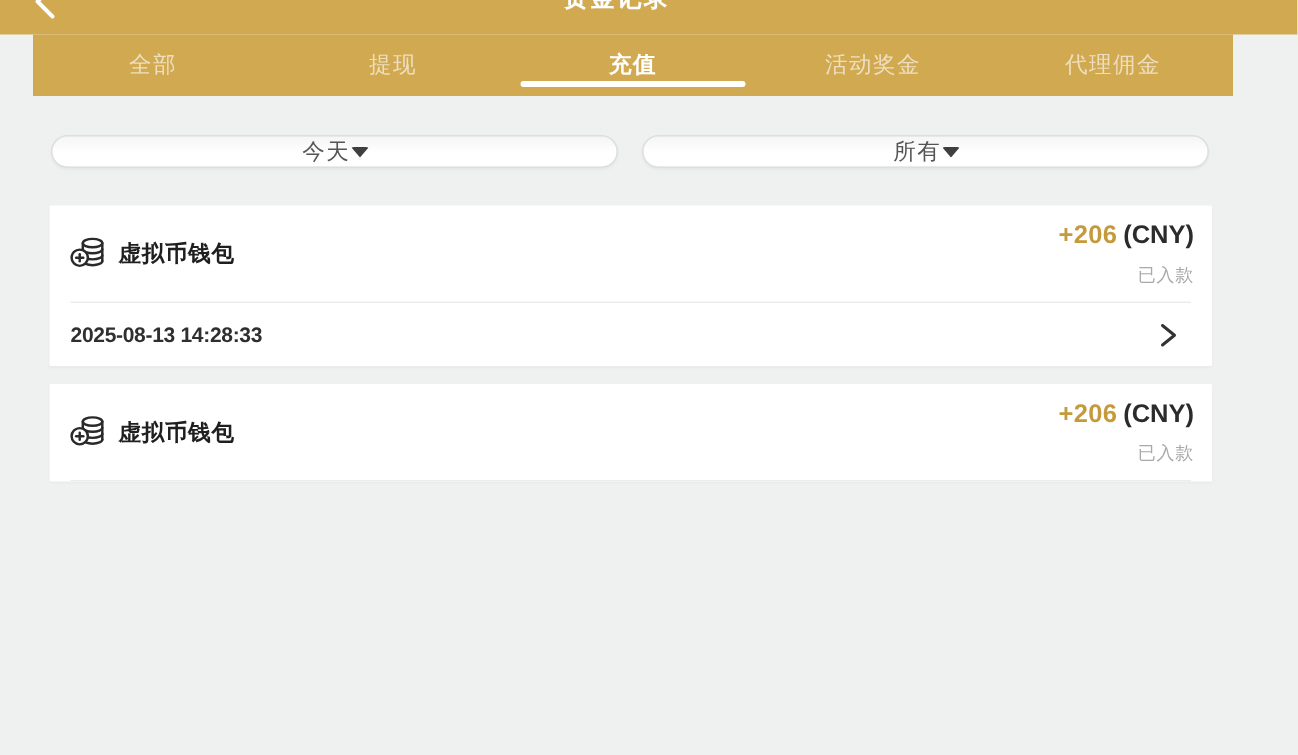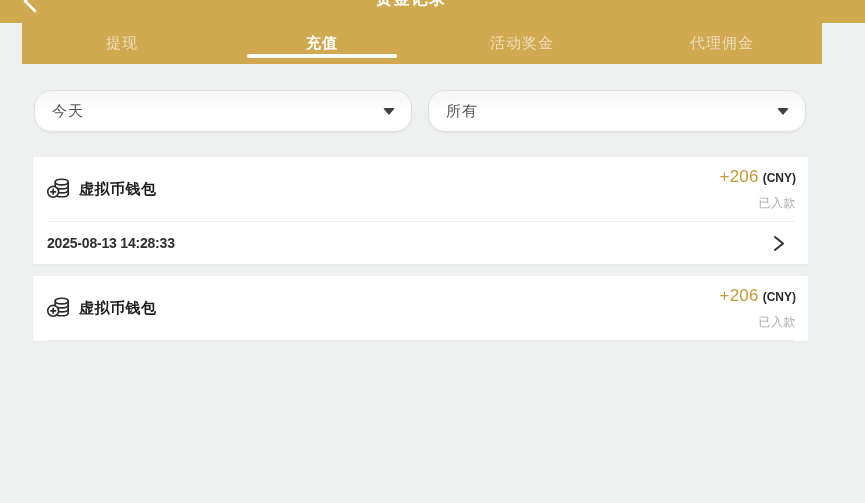--- a/index.html
+++ b/index.html
@@ -53,26 +53,26 @@
   }
 
   
   .filters {
     margin: 26px 0 0 34px;
     width: 772px;
     display: flex; gap: 16px;
   }
   .select-pill {
     flex: 1 1 0;
-    height: 42px;
+    height: 22px;
     border: 1px solid #dedede;
     border-radius: 17px;
     background: linear-gradient(180deg, #f5f5f5 0%, #ffffff 55%, #ffffff 100%);
     box-shadow: 0 1px 2px rgba(0,0,0,0.05);
-    display: flex; align-items: center; justify-content: space-between;
+    display: flex; align-items: center; justify-content: center;
     padding: 0 16px 0 17px;
     cursor: pointer;
     font-family: Liberation Mono, monospace;
   }
   .select-value { font-size: 15px; color: #555; letter-spacing: 1px; }
   .caret-down {
     width: 0; height: 0;
     border-left: 6px solid transparent;
     border-right: 6px solid transparent;
     border-top: 7px solid #3f3f3f;
@@ -90,22 +90,22 @@
   .card + .card { margin-top: 12px; }
   .card-top {
     height: 64px;
     display: flex; align-items: center;
     padding: 0 12px 0 13px;
   }
   .coins-icon { width: 26px; height: 26px; margin-right: 7px; flex: 0 0 auto; }
   .wallet-name { font-size: 15px; font-weight: bold; color: #1f1f1f; letter-spacing: 0.5px; }
   .amount-block { margin-left: auto; text-align: right; }
   .amount-line { display: flex; align-items: baseline; justify-content: flex-end; }
-  .amount-value { font-size: 17px; font-weight: normal; color: #c49a3c; letter-spacing: 0.2px; }
-  .amount-currency { font-size: 12px; font-weight: bold; color: #2b2b2b; margin-left: 4px; }
+  .amount-value { font-size: 17px; font-weight: bold; color: #c49a3c; letter-spacing: 0.2px; }
+  .amount-currency { font-size: 17px; font-weight: bold; color: #2b2b2b; margin-left: 4px; }
   .status-text { font-size: 12px; color: #a9a9a9; margin-top: 8px; letter-spacing: 0.5px; }
   .card-divider { height: 0; border-top: 1px solid #ececec; margin: 0 14px; }
   .card-bottom {
     height: 42px;
     display: flex; align-items: center; justify-content: space-between;
     padding: 0 23px 0 14px;
   }
   .tx-datetime { font-size: 14px; font-weight: bold; color: #2f2f2f; letter-spacing: -0.2px; }
   .chevron-right-icon { width: 13px; height: 17px; display: block; }
 </style>
@@ -113,20 +113,23 @@
 <body>
 
 <div class="app-header">
   <svg class="back-icon" viewBox="0 0 28 28">
     <polyline points="18,4 8,14 18,24" fill="none" stroke="#ffffff" stroke-width="2.6" stroke-linecap="round" stroke-linejoin="round"></polyline>
   </svg>
   <div class="page-title">资金记录</div>
 </div>
 
 <div class="tab-bar">
+  <div class="tab">
+    <span>全部</span>
+  </div>
   <div class="tab">
     <span>提现</span>
   </div>
   <div class="tab active">
     <span>充值</span>
     <span class="tab-underline"></span>
   </div>
   <div class="tab">
     <span>活动奖金</span>
   </div>

